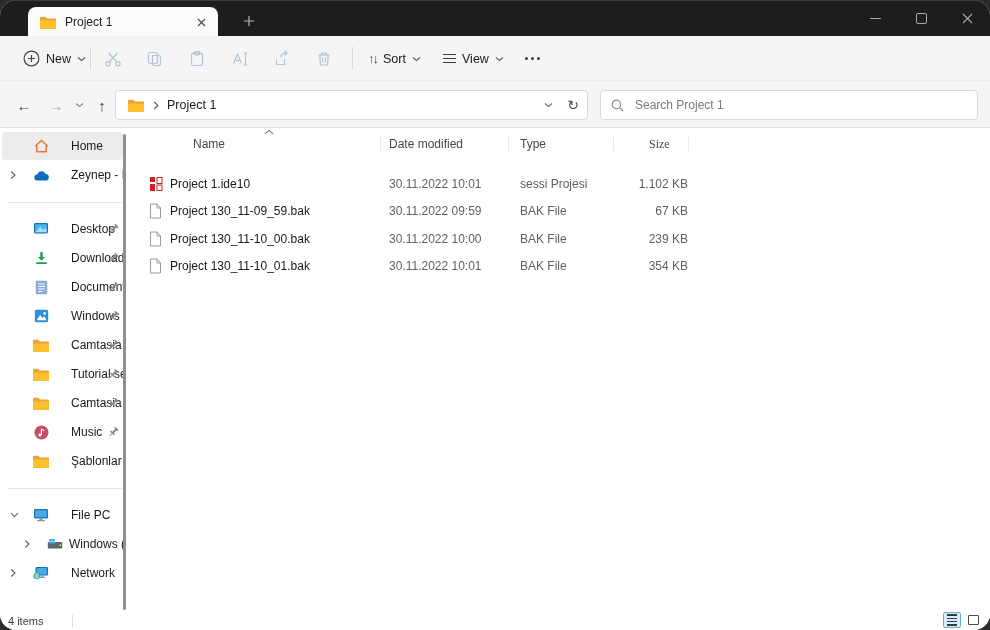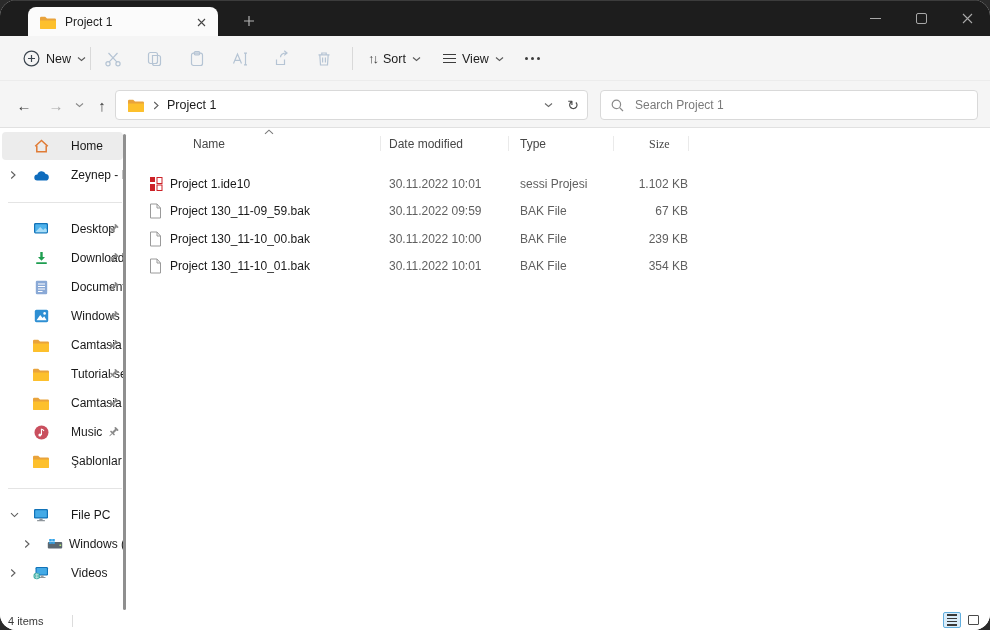--- a/index.html
+++ b/index.html
@@ -490,21 +490,21 @@
       <span class="ic">
         <svg width="16" height="14" viewBox="0 0 16 14">
             <rect x="2.5" y="1" width="12.5" height="8.5" rx="1.2" fill="#1273b8"></rect>
             <rect x="3.6" y="2.1" width="10.3" height="6.3" rx=".6" fill="#44aae6"></rect>
             <rect x="7.8" y="9.5" width="2.8" height="1.4" fill="#8f969c"></rect>
             <rect x="5.8" y="10.9" width="6.8" height="1.1" rx=".5" fill="#8f969c"></rect>
             <circle cx="3.8" cy="10" r="3.3" fill="#2aa198"></circle>
             <path d="M.9 10 h5.8 M3.8 6.9 v6.2 M1.6 8 a4.5 4.5 0 0 0 4.4 0 M1.6 12 a4.5 4.5 0 0 1 4.4 0" stroke="#d8f3f0" stroke-width=".7" fill="none"></path>
           </svg>
       </span>
-      <span class="lbl">Videos</span>
+      <span class="lbl">Network</span>
     </div>
 
     <div class="s-scroll"></div>
   </div>
 
   <div class="filelist">
     <div class="fl-header">
       <span class="h-name">Name</span>
       <svg class="h-caret" width="10" height="6" viewBox="0 0 10 6">
           <path d="M1 4.8 L5 1.2 L9 4.8" fill="none" stroke="#7a7a7a" stroke-width="1.1"></path>

